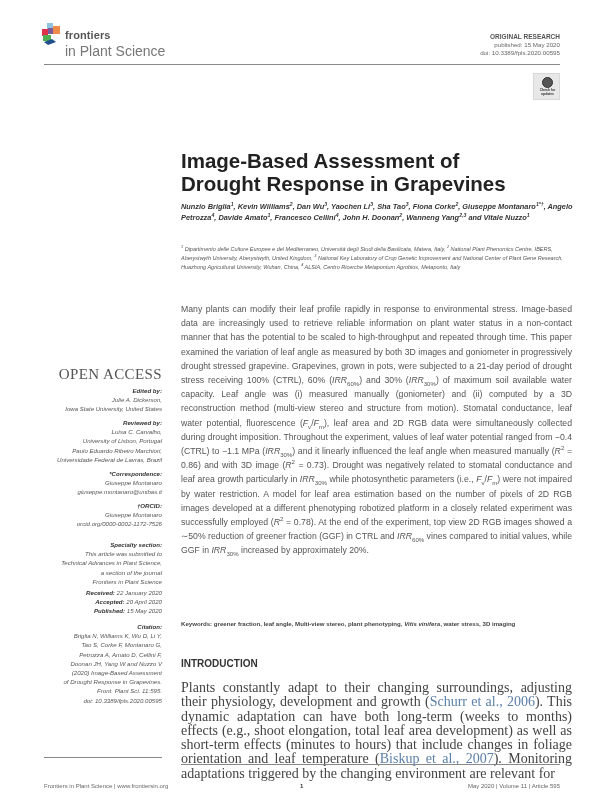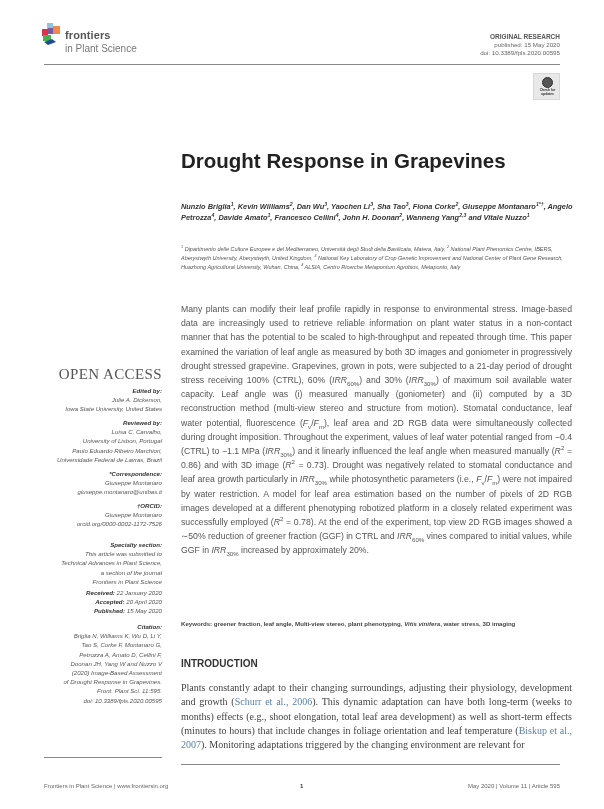--- a/index.html
+++ b/index.html
@@ -2,39 +2,39 @@
 <html><head>
 <meta charset="utf-8">
 <style>
   html, body { margin: 0; padding: 0; background: #ffffff; }
   body { width: 604px; height: 809px; position: relative; overflow: hidden; font-family: "Liberation Sans", sans-serif; color: #333; }
   .abs { position: absolute; }
 
   
   .logo { left: 42px; top: 23px; width: 20px; height: 22px; }
   .brand-1 { left: 65px; top: 29px; font-size: 11px; font-weight: bold; color: #555; letter-spacing: 0.1px; }
-  .brand-2 { left: 65px; top: 43px; font-size: 10px; color: #777; text-align: center; }
+  .brand-2 { left: 65px; top: 43px; font-size: 14px; color: #777; text-align: center; }
   .hdr-rule { left: 44px; top: 64px; width: 516px; height: 1px; background: #888; }
   .hdr-right { right: 44px; top: 33px; text-align: right; font-size: 6.2px; line-height: 8px; color: #666; }
   .hdr-right .type { font-weight: bold; color: #555; font-size: 6.5px; }
   .crossmark { left: 533px; top: 73px; width: 27px; height: 27px; background: #e8e8e8; border: 1px solid #d8d8d8; box-sizing: border-box; }
   .crossmark .ring { position: absolute; left: 8px; top: 3px; width: 9px; height: 9px; border-radius: 50%; background: #555; border: 1px solid #333; }
   .crossmark .lbl { position: absolute; left: 0; top: 14px; width: 27px; text-align: center; font-size: 3.4px; line-height: 4px; color: #333; font-weight: bold; }
 
   
   .title { left: 181px; top: 149px; width: 400px; font-size: 20.5px; line-height: 23px; font-weight: bold; color: #222; }
   .authors { left: 181px; top: 201px; width: 400px; font-size: 7.4px; line-height: 11px; font-style: italic; font-weight: bold; color: #333; }
   .affil { left: 181px; top: 245px; width: 390px; font-size: 5.5px; line-height: 9.2px; font-style: italic; color: #555; }
 
   
   .abstract { left: 181px; top: 302px; width: 391px; font-size: 8.7px; line-height: 14.2px; color: #555; text-align: justify; }
   .keywords { left: 181px; top: 619px; width: 391px; font-size: 6.1px; line-height: 9.5px; font-weight: bold; color: #444; }
 
   .intro-h { left: 181px; top: 658px; font-size: 10px; font-weight: bold; color: #333; }
-  .intro-p { left: 181px; top: 681px; width: 391px; font-family: "Liberation Serif", serif; font-size: 10px; line-height: 14.3px; color: #444; text-align: justify; }
+  .intro-p { left: 181px; top: 681px; width: 391px; font-family: "Liberation Serif", serif; font-size: 14px; line-height: 14.3px; color: #444; text-align: justify; }
   .intro-p .cite { color: #5a7fa8; }
   .side { position: absolute; right: 442px; text-align: right; font-size: 6.1px; line-height: 9.2px; color: #555; font-style: italic; white-space: nowrap; }
   .side .h { font-weight: bold; color: #333; }
   .open-access { position: absolute; right: 442px; top: 366px; font-family: "Liberation Serif", serif; font-size: 15px; color: #555; letter-spacing: 0.4px; }
   .side-rule { left: 44px; top: 757px; width: 118px; height: 1px; background: #888; }
 
   
   .foot-rule { left: 181px; top: 764px; width: 379px; height: 1px; background: #888; }
   .footer { top: 783px; font-size: 6px; color: #666; }
   .foot-left { left: 44px; }
@@ -63,20 +63,21 @@
   <div>published: 15 May 2020</div>
   <div>doi: 10.3389/fpls.2020.00595</div>
 </div>
 <div class="abs hdr-rule"></div>
 <div class="abs crossmark">
   <div class="ring"></div>
   <div class="lbl">Check for updates</div>
 </div>
 
 <div class="abs title">
+  <div>Image-Based Assessment of</div>
   <div>Drought Response in Grapevines</div>
 </div>
 <div class="abs authors">Nunzio Briglia<sup>1</sup>, Kevin Williams<sup>2</sup>, Dan Wu<sup>3</sup>, Yaochen Li<sup>3</sup>, Sha Tao<sup>3</sup>, Fiona Corke<sup>2</sup>, Giuseppe Montanaro<sup>1*†</sup>, Angelo Petrozza<sup>4</sup>, Davide Amato<sup>1</sup>, Francesco Cellini<sup>4</sup>, John H. Doonan<sup>2</sup>, Wanneng Yang<sup>2,3</sup> and Vitale Nuzzo<sup>1</sup></div>
 <div class="abs affil"><sup>1</sup> Dipartimento delle Culture Europee e del Mediterraneo, Università degli Studi della Basilicata, Matera, Italy, <sup>2</sup> National Plant Phenomics Centre, IBERS, Aberystwyth University, Aberystwyth, United Kingdom, <sup>3</sup> National Key Laboratory of Crop Genetic Improvement and National Center of Plant Gene Research, Huazhong Agricultural University, Wuhan, China, <sup>4</sup> ALSIA, Centro Ricerche Metapontum Agrobios, Metaponto, Italy</div>
 
 <div class="abs abstract">Many plants can modify their leaf profile rapidly in response to environmental stress. Image-based data are increasingly used to retrieve reliable information on plant water status in a non-contact manner that has the potential to be scaled to high-throughput and repeated through time. This paper examined the variation of leaf angle as measured by both 3D images and goniometer in progressively drought stressed grapevine. Grapevines, grown in pots, were subjected to a 21-day period of drought stress receiving 100% (CTRL), 60% (<i>IRR</i><sub>60%</sub>) and 30% (<i>IRR</i><sub>30%</sub>) of maximum soil available water capacity. Leaf angle was (i) measured manually (goniometer) and (ii) computed by a 3D reconstruction method (multi-view stereo and structure from motion). Stomatal conductance, leaf water potential, fluorescence (<i>F</i><sub>v</sub>/<i>F</i><sub>m</sub>), leaf area and 2D RGB data were simultaneously collected during drought imposition. Throughout the experiment, values of leaf water potential ranged from −0.4 (CTRL) to −1.1 MPa (<i>IRR</i><sub>30%</sub>) and it linearly influenced the leaf angle when measured manually (<i>R</i><sup>2</sup> = 0.86) and with 3D image (<i>R</i><sup>2</sup> = 0.73). Drought was negatively related to stomatal conductance and leaf area growth particularly in <i>IRR</i><sub>30%</sub> while photosynthetic parameters (i.e., <i>F</i><sub>v</sub>/<i>F</i><sub>m</sub>) were not impaired by water restriction. A model for leaf area estimation based on the number of pixels of 2D RGB images developed at a different phenotyping robotized platform in a closely related experiment was successfully employed (<i>R</i><sup>2</sup> = 0.78). At the end of the experiment, top view 2D RGB images showed a ∼50% reduction of greener fraction (GGF) in CTRL and <i>IRR</i><sub>60%</sub> vines compared to initial values, while GGF in <i>IRR</i><sub>30%</sub> increased by approximately 20%.</div>
 <div class="abs keywords">Keywords: greener fraction, leaf angle, Multi-view stereo, plant phenotyping, <i>Vitis vinifera</i>, water stress, 3D imaging</div>
 
 <div class="abs intro-h">INTRODUCTION</div>
 <div class="abs intro-p">Plants constantly adapt to their changing surroundings, adjusting their physiology, development and growth (<span class="cite">Schurr et al., 2006</span>). This dynamic adaptation can have both long-term (weeks to months) effects (e.g., shoot elongation, total leaf area development) as well as short-term effects (minutes to hours) that include changes in foliage orientation and leaf temperature (<span class="cite">Biskup et al., 2007</span>). Monitoring adaptations triggered by the changing environment are relevant for</div>

